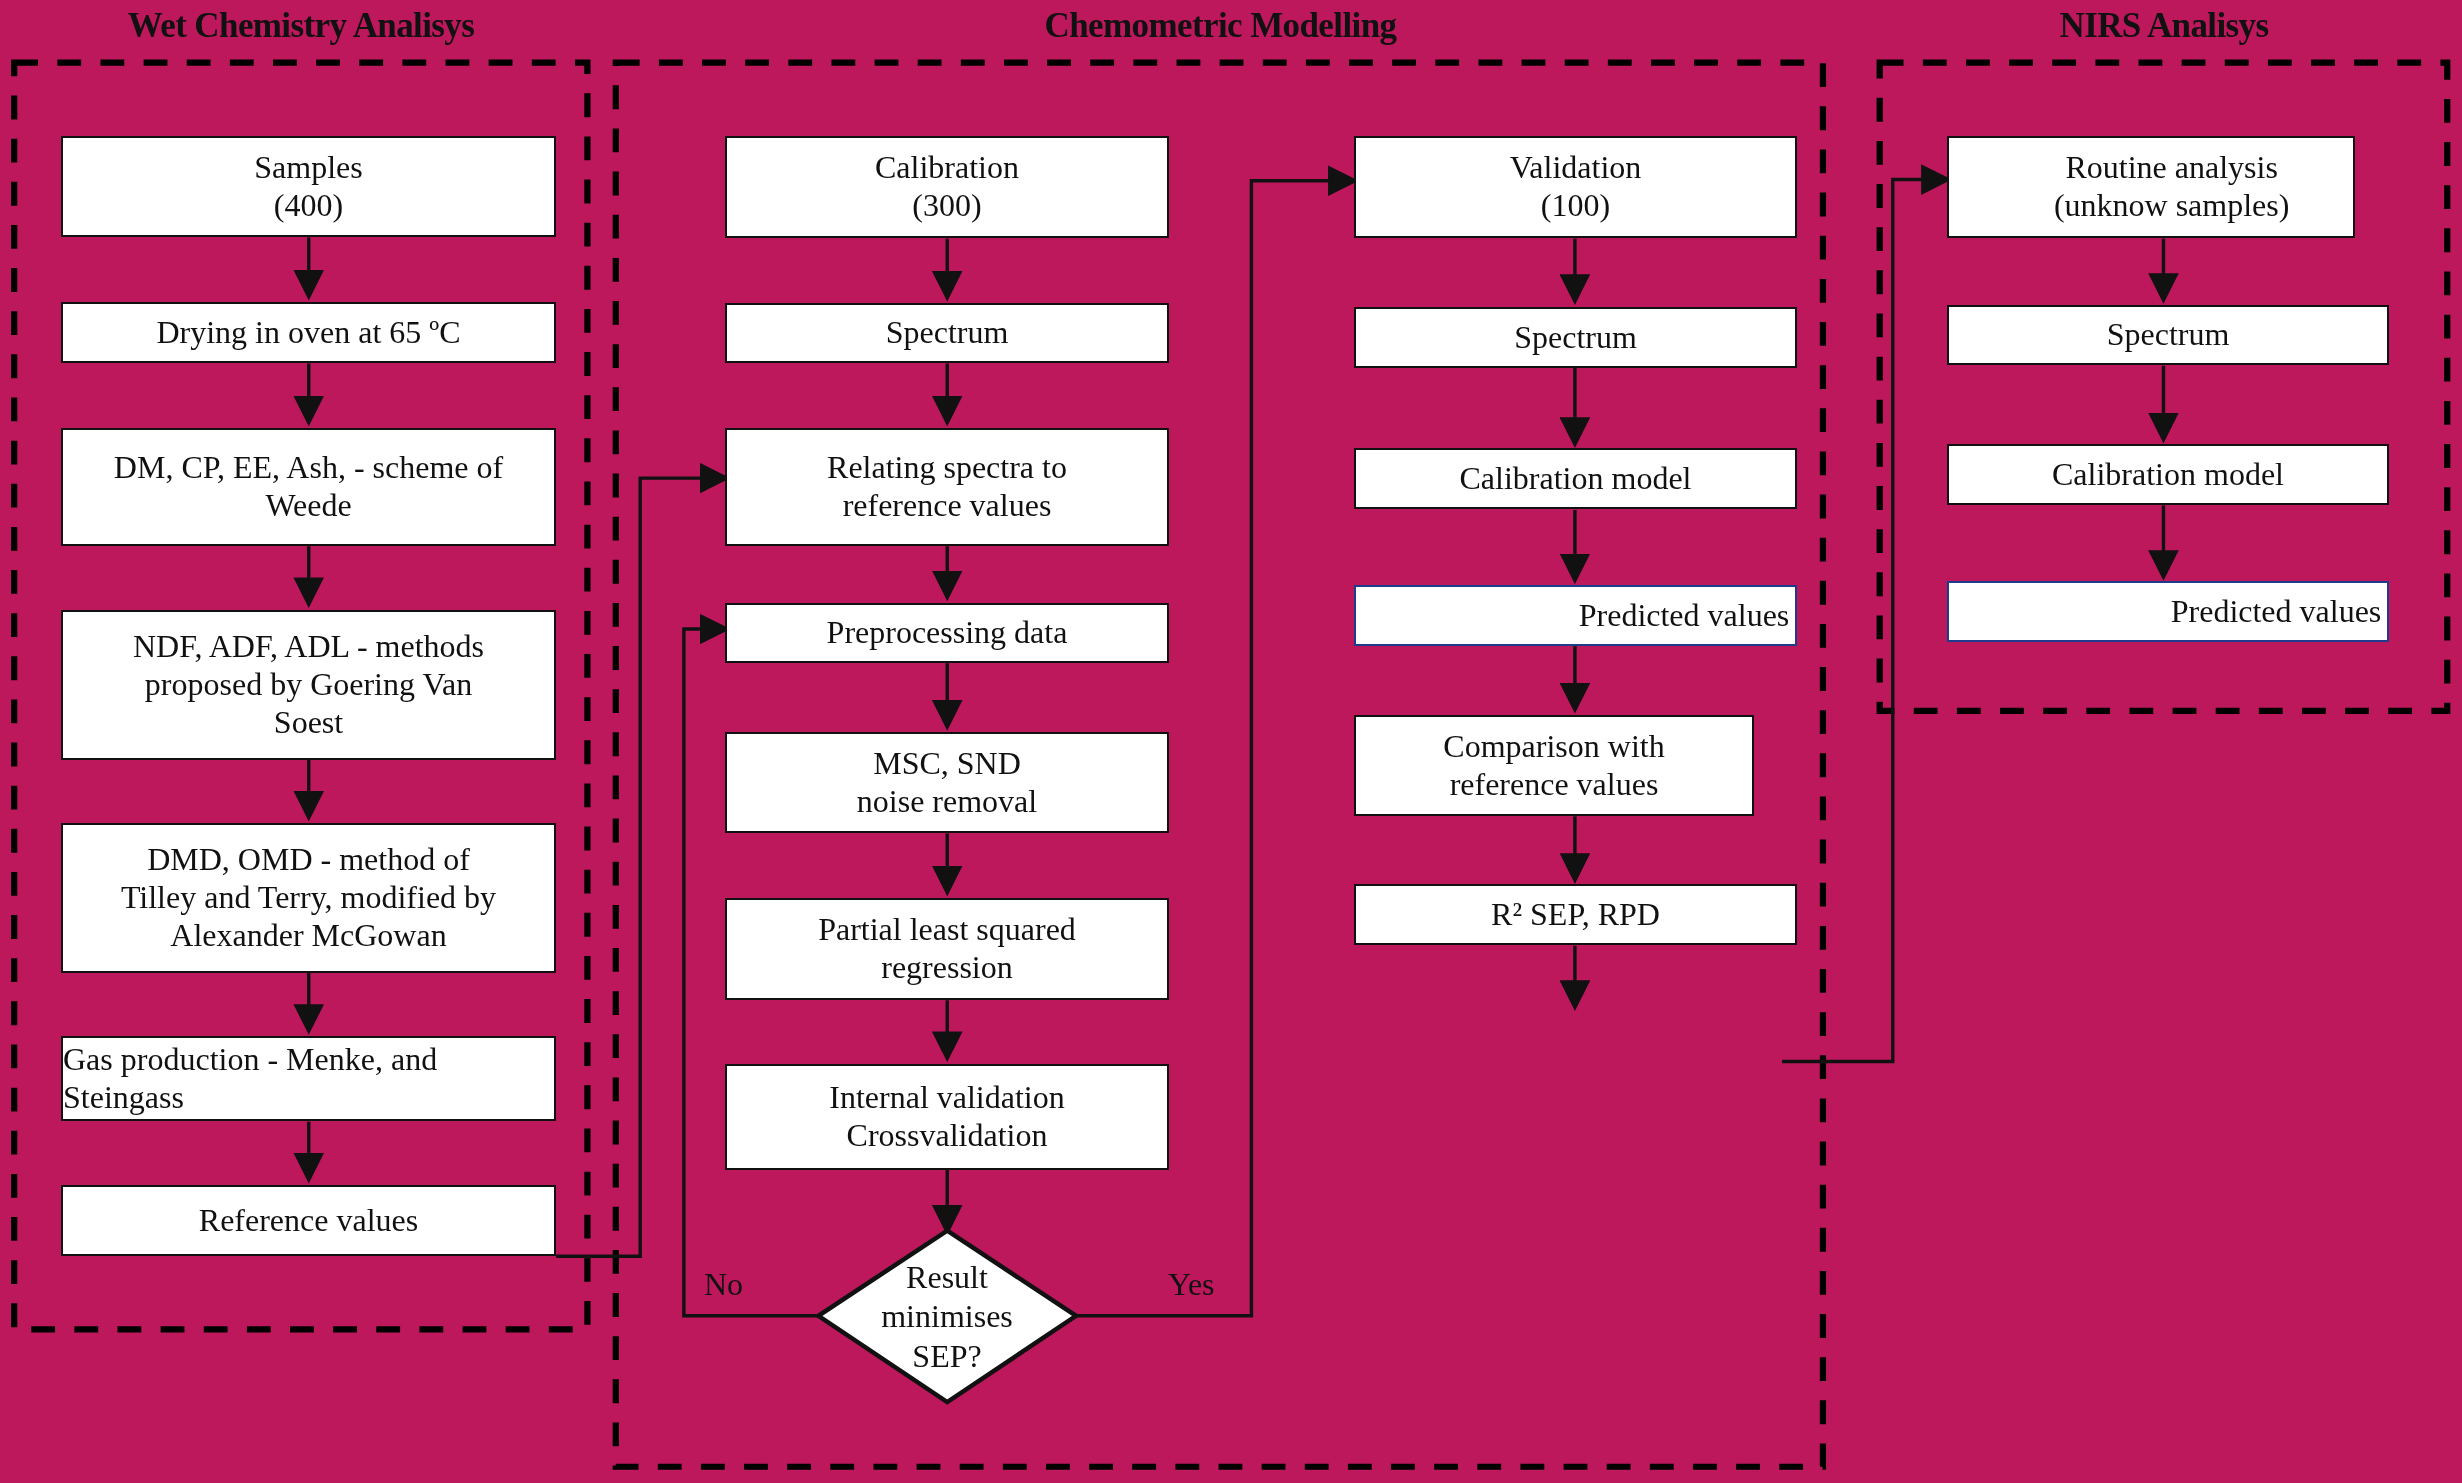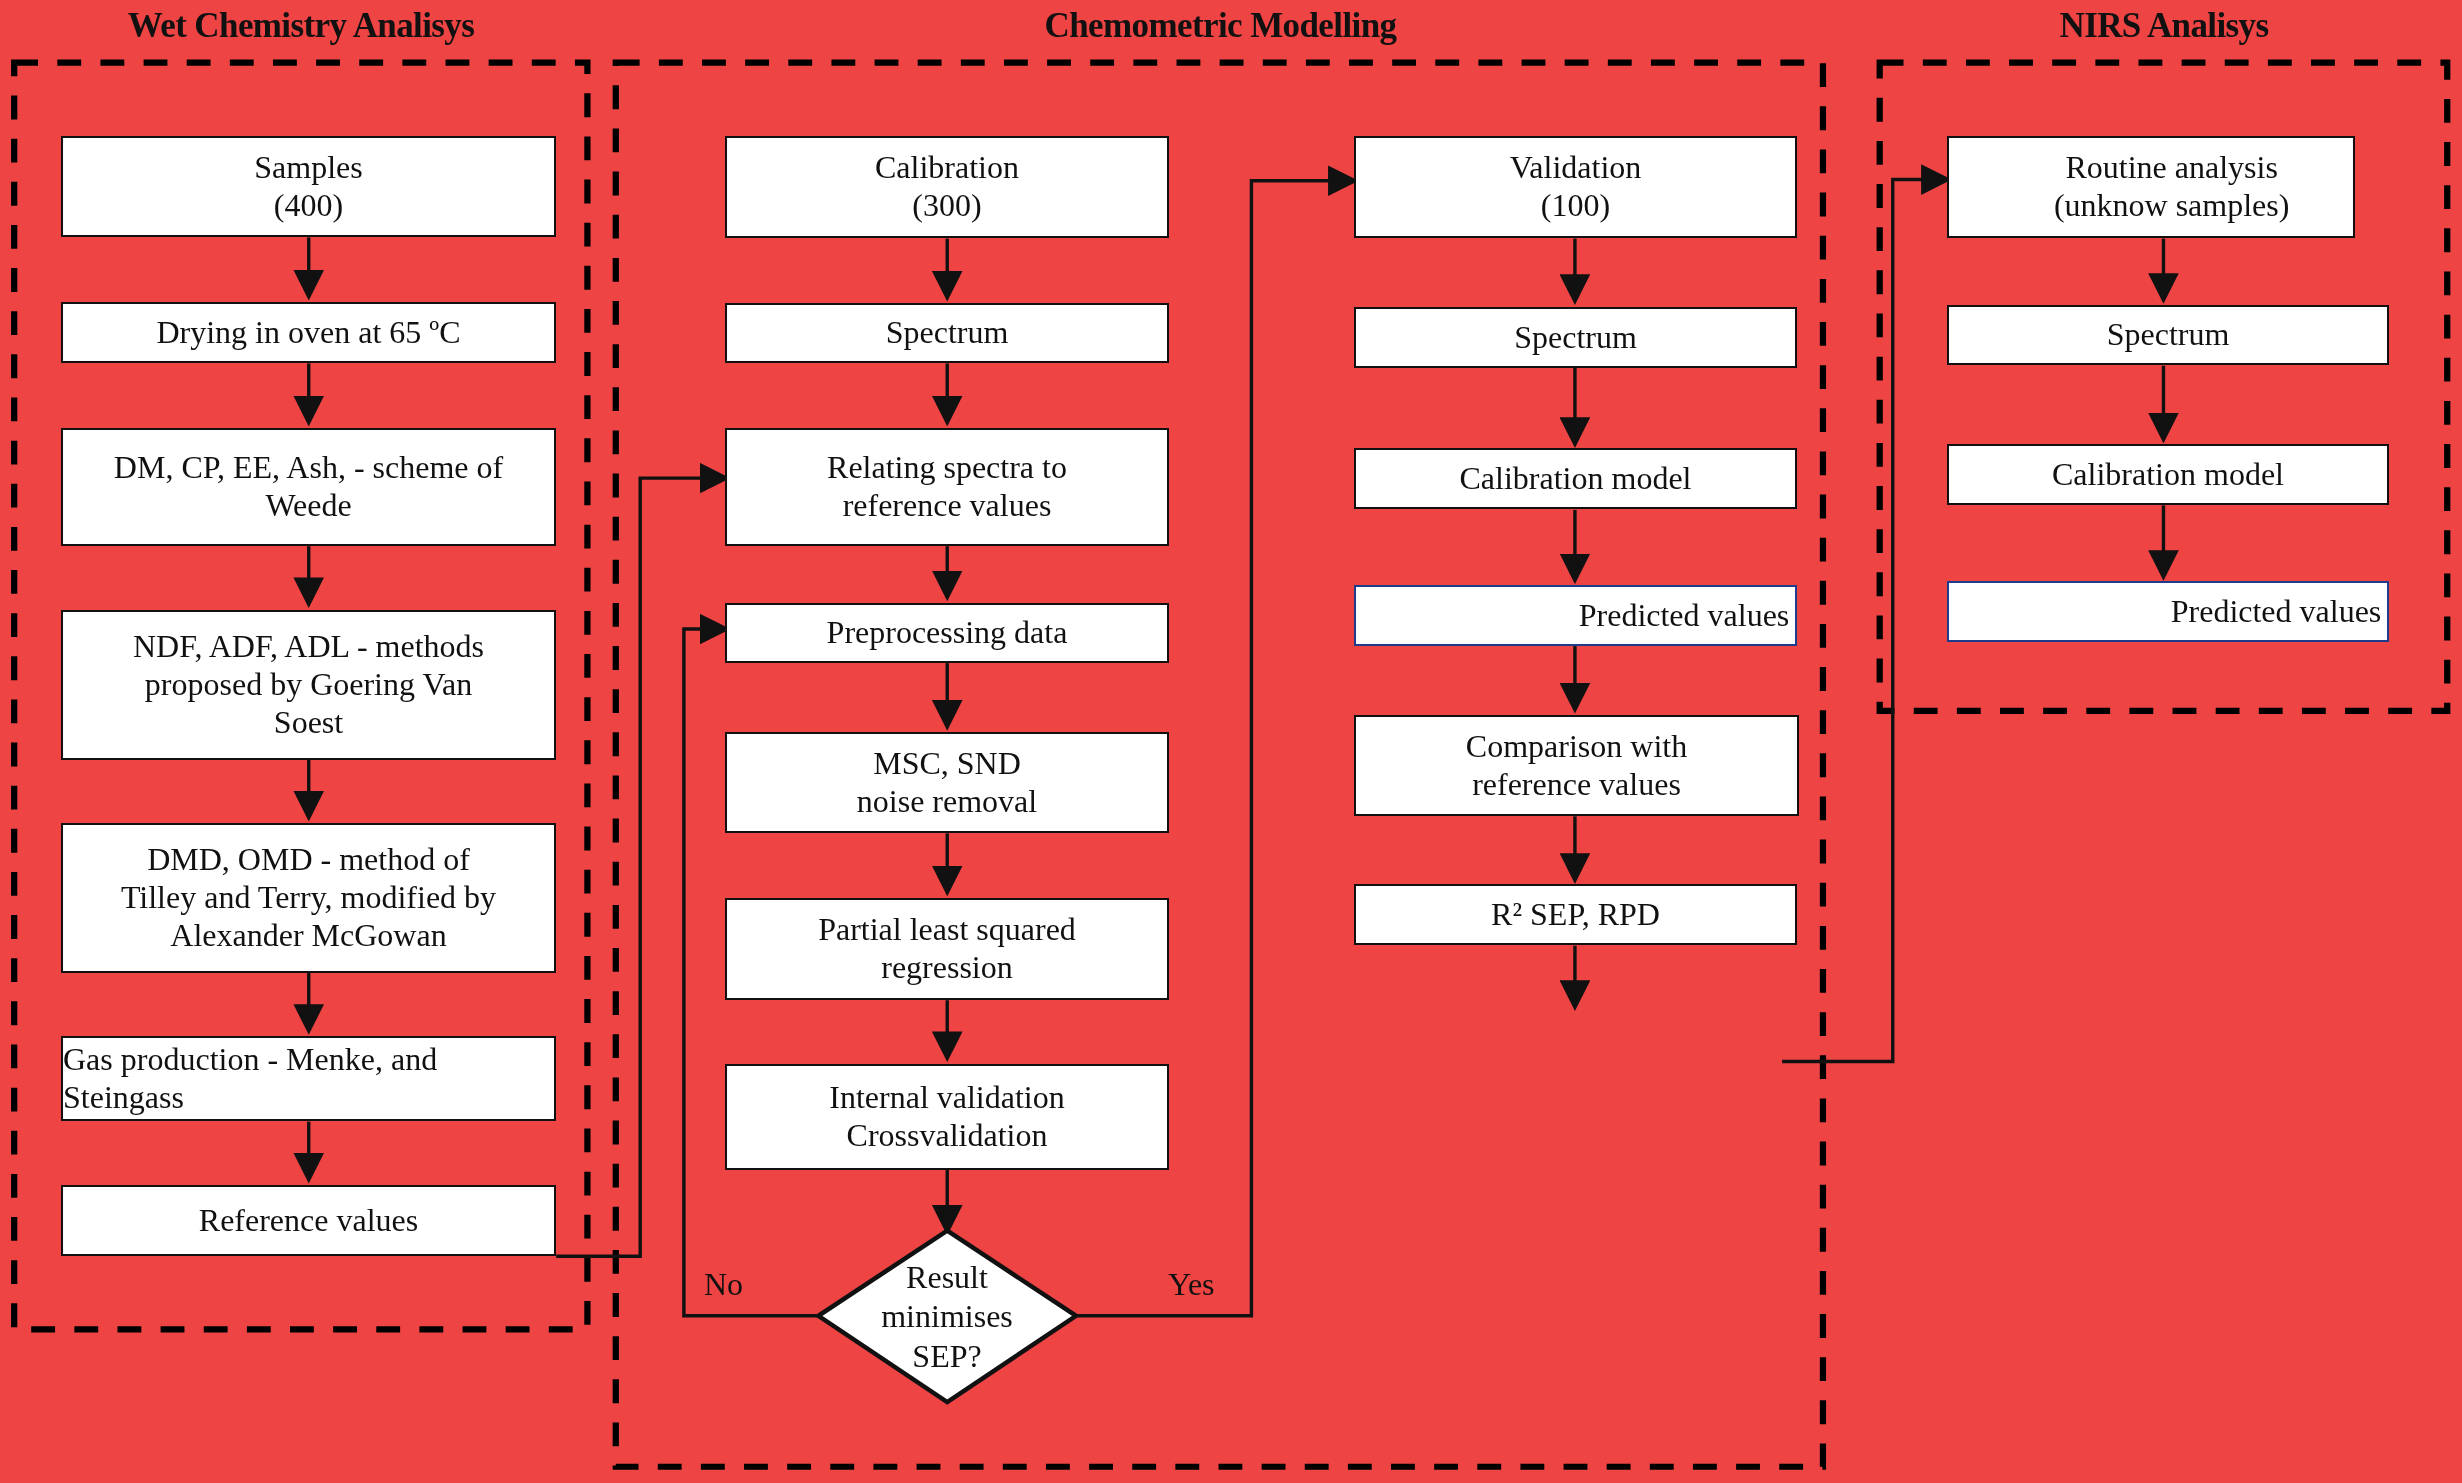--- a/index.html
+++ b/index.html
@@ -1,17 +1,17 @@
 <!DOCTYPE html>
 <html style="font-size:9px"><head>
 <meta charset="utf-8">
 <style>
   html,body{margin:0;padding:0;background:#ffffff;}
   body{font-family:"Liberation Serif", serif;}
-  #stage{position:relative;width:2462px;height:1484px;background:#ef4444;overflow:hidden;}
+  #stage{position:relative;width:2462px;height:1484px;background:#be185d;overflow:hidden;}
   svg.layer{position:absolute;left:0;top:0;width:2462px;height:1484px;}
   .section-title{
     position:absolute;text-align:center;font-weight:bold;
     font-family:"Liberation Serif", serif;font-size:35px;color:#111;
     letter-spacing:-0.6px;white-space:nowrap;
   }
   .node{
     position:absolute;box-sizing:border-box;background:#fff;
     border:2.3px solid #111;display:flex;align-items:center;justify-content:center;
     text-align:center;font-family:"Liberation Serif", serif;font-size:32px;
@@ -160,21 +160,21 @@
   </div>
   <div class="node" style="left:1354px;top:307px;width:443px;height:61px;">
     <span class="txt">Spectrum</span>
   </div>
   <div class="node" style="left:1354px;top:448px;width:443px;height:61px;">
     <span class="txt">Calibration model</span>
   </div>
   <div class="node blue" style="left:1354px;top:585px;width:443px;height:61px;">
     <span class="txt">Predicted values</span>
   </div>
-  <div class="node" style="left:1354px;top:715px;width:445px;height:101px;">
+  <div class="node" style="left:1354px;top:715px;width:400px;height:101px;">
     <span class="txt">Comparison with
 reference values</span>
   </div>
   <div class="node" style="left:1354px;top:884px;width:443px;height:61px;">
     <span class="txt">R²  SEP, RPD</span>
   </div>
 
   <div class="node" style="left:1947px;top:136px;width:408px;height:102px;padding-left:47px;">
     <span class="txt">Routine analysis
 (unknow samples)</span>

